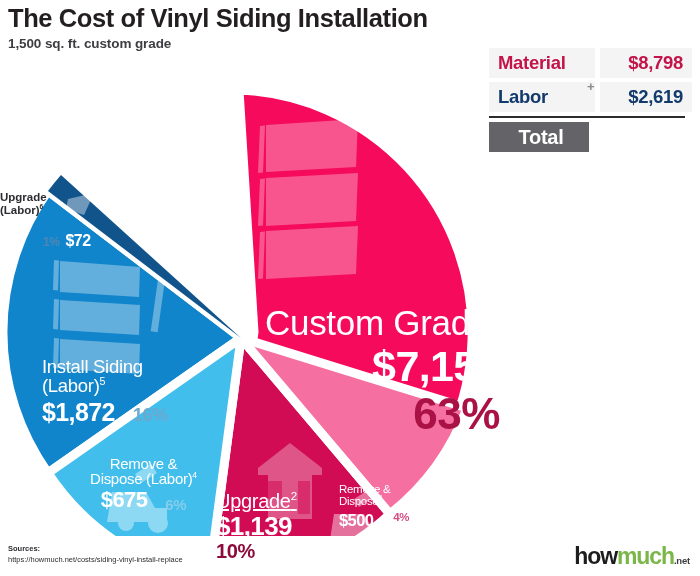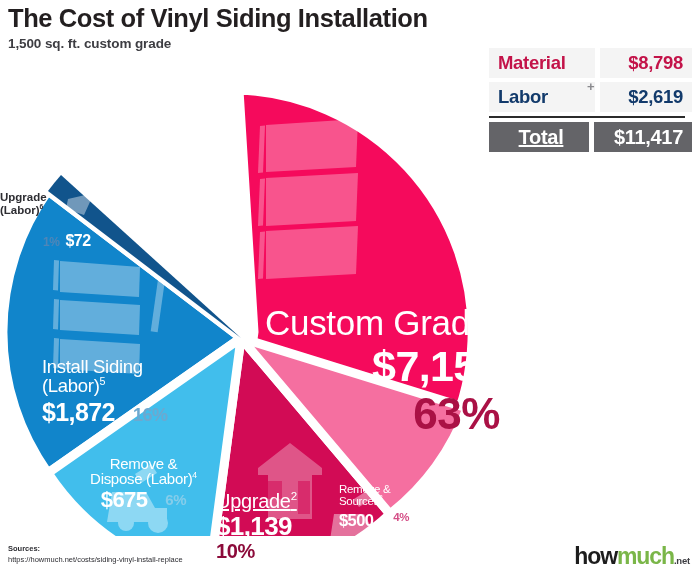--- a/index.html
+++ b/index.html
@@ -36,21 +36,21 @@
   .labor .scell { color: #123a6b; }
   .plus {
     position: absolute; left: 98px; top: 31px;
     font-size: 13px; font-weight: bold; color: #8a8a8e;
   }
   #sumline {
     height: 2px; background: #2b2b2b; width: 196px;
     margin: 3px 0 4px 0;
   }
   .total .scell { background: #646468; color: #ffffff; font-size: 20px; }
-  .total .scell.lbl { justify-content: center; padding-left: 4px; width: 100px; text-decoration: underline; }
+  .total .scell.lbl { justify-content: center; padding-left: 4px; width: 100px; }
 
   
   #pie-wrap { position: absolute; left: -2px; top: 36px; width: 498px; height: 500px; }
   #pie-svg { display: block; }
 
   .slice-txt { position: absolute; color: #fff; }
   .amt { font-weight: bold; letter-spacing: -0.6px; }
   .pct { font-weight: bold; letter-spacing: -0.4px; }
   .nm { font-weight: normal; letter-spacing: -0.3px; line-height: 1.02; }
   sup { font-size: 0.58em; vertical-align: super; line-height: 0; }
@@ -64,21 +64,21 @@
   
   #t-install { left: 44px; top: 322px; width: 190px; }
   #t-install .nm { font-size: 18.5px; }
   #t-install .l2 { display: flex; align-items: baseline; gap: 8px; margin-top: 2px; }
   #t-install .amt { font-size: 25px; }
   #t-install .pct { font-size: 18px; color: #6da8cf; margin-left: 10px; }
 
   
   #t-rdl { left: 58px; top: 420px; width: 175px; text-align: center; }
   #t-rdl .nm { font-size: 15px; color: #fff; }
-  #t-rdl .l2 { display: flex; align-items: center; gap: 18px; justify-content: center; margin-top: 0px; }
+  #t-rdl .l2 { display: flex; align-items: flex-end; gap: 18px; justify-content: center; margin-top: 0px; }
   #t-rdl .amt { font-size: 22px; }
   #t-rdl .pct { font-size: 15px; color: #85cdea; }
 
   
   #t-upg { left: 218px; top: 455px; width: 135px; text-decoration: underline; }
   #t-upg .nm { font-size: 20px; }
   #t-upg .amt { font-size: 26px; margin-top: 0px; }
   #t-upg .pct { font-size: 20px; color: #8c0b3a; margin-top: -2px; }
 
   
@@ -122,21 +122,20 @@
       <div class="scell val">$8,798</div>
     </div>
     <div class="plus">+</div>
     <div class="srow labor">
       <div class="scell lbl">Labor</div>
       <div class="scell val">$2,619</div>
     </div>
     <div id="sumline"></div>
     <div class="srow total">
       <div class="scell lbl">Total</div>
-      <div class="scell val">$11,417</div>
     </div>
   </div>
 
   <div id="pie-wrap">
     <svg id="pie-svg" width="498" height="500" viewBox="0 0 498 500">
       <defs>
         <clipPath id="c-custom">
             <path d="M 256 8 A 256 256 0 0 1 256 520 L 256 264 Z"></path>
           </clipPath>
       </defs>
@@ -232,21 +231,21 @@
     </div>
 
     <div class="slice-txt" id="t-upg">
       <div class="nm"><span>Upgrade</span><sup>2</sup></div>
       <div class="amt">$1,139</div>
       <div class="pct">10%</div>
     </div>
 
     <div class="slice-txt" id="t-rd">
       <div class="nm">Remove &amp;</div>
-      <div class="nm"><span>Sources</span><sup>3</sup></div>
+      <div class="nm"><span>Dispose</span><sup>3</sup></div>
       <div class="l2">
         <span class="amt">$500</span>
         <span class="pct">4%</span>
       </div>
     </div>
 
     <div class="slice-txt" id="t-ul">
       <div class="l2">
         <span class="pct">1%</span>
         <span class="amt">$72</span>

